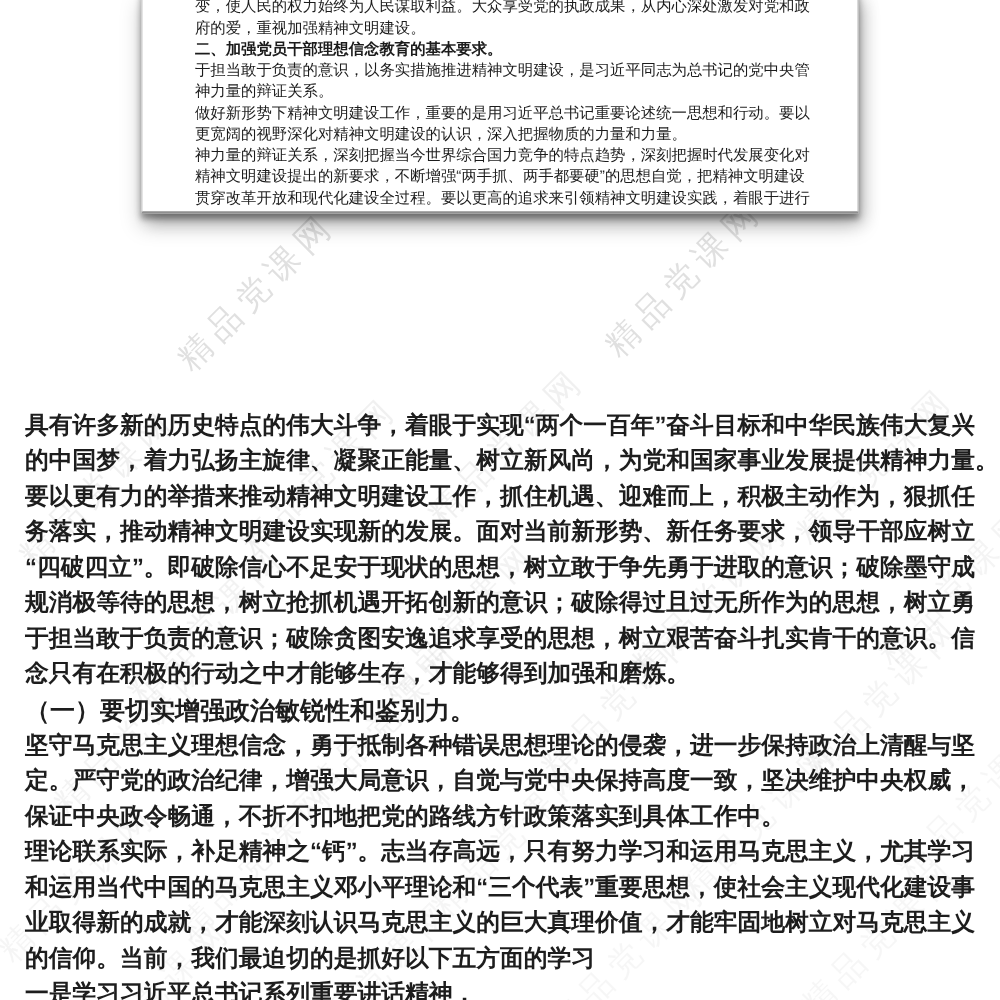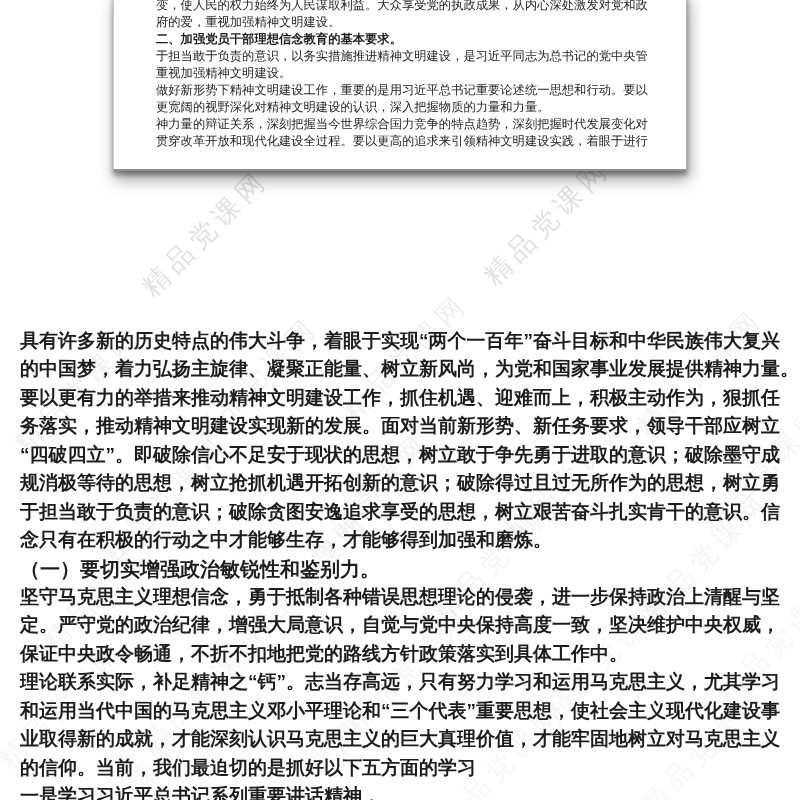--- a/index.html
+++ b/index.html
@@ -70,24 +70,25 @@
     <div class="wm-tile" style="left: 502px; top: 766px; color: rgb(154, 154, 154); opacity: 0.08;">精品党课网</div>
     <div class="wm-tile" style="left: 704px; top: 750px; color: rgb(154, 154, 154); opacity: 0.08;">精品党课网</div>
   </div>
 
 <div id="page-preview">
   <div id="preview-lines">
       <div class="pv-line">变，使人民的权力始终为人民谋取利益。大众享受党的执政成果，从内心深处激发对党和政</div>
       <div class="pv-line">府的爱，重视加强精神文明建设。</div>
       <div class="pv-line bold">二、加强党员干部理想信念教育的基本要求。</div>
       <div class="pv-line">于担当敢于负责的意识，以务实措施推进精神文明建设，是习近平同志为总书记的党中央管</div>
-      <div class="pv-line">重视加强精神文明建设。</div>
+      <div class="pv-line">神力量的辩证关系。</div>
       <div class="pv-line">做好新形势下精神文明建设工作，重要的是用习近平总书记重要论述统一思想和行动。要以</div>
       <div class="pv-line">更宽阔的视野深化对精神文明建设的认识，深入把握物质的力量和力量。</div>
       <div class="pv-line">神力量的辩证关系，深刻把握当今世界综合国力竞争的特点趋势，深刻把握时代发展变化对</div>
+      <div class="pv-line">精神文明建设提出的新要求，不断增强“两手抓、两手都要硬”的思想自觉，把精神文明建设</div>
       <div class="pv-line">贯穿改革开放和现代化建设全过程。要以更高的追求来引领精神文明建设实践，着眼于进行</div>
     </div>
 </div>
 
 <div id="doc-body">
     <div class="doc-line">具有许多新的历史特点的伟大斗争，着眼于实现“两个一百年”奋斗目标和中华民族伟大复兴</div>
     <div class="doc-line">的中国梦，着力弘扬主旋律、凝聚正能量、树立新风尚，为党和国家事业发展提供精神力量。</div>
     <div class="doc-line">要以更有力的举措来推动精神文明建设工作，抓住机遇、迎难而上，积极主动作为，狠抓任</div>
     <div class="doc-line">务落实，推动精神文明建设实现新的发展。面对当前新形势、新任务要求，领导干部应树立</div>
     <div class="doc-line">“四破四立”。即破除信心不足安于现状的思想，树立敢于争先勇于进取的意识；破除墨守成</div>

